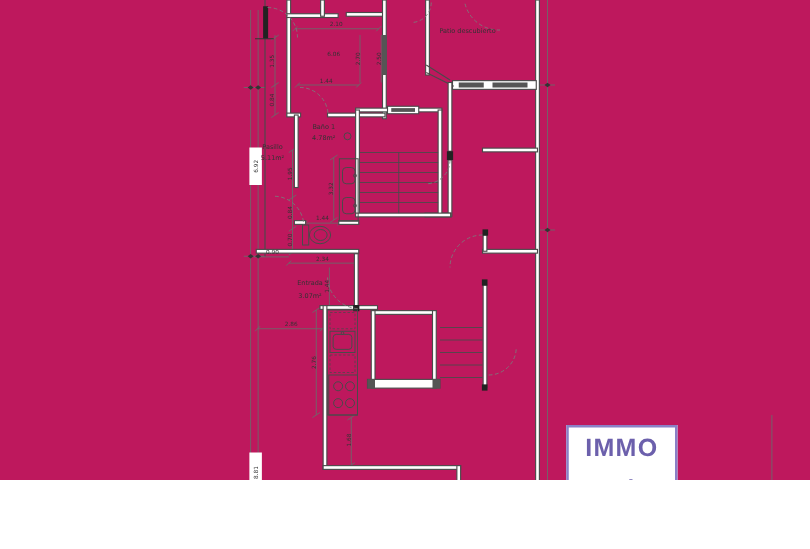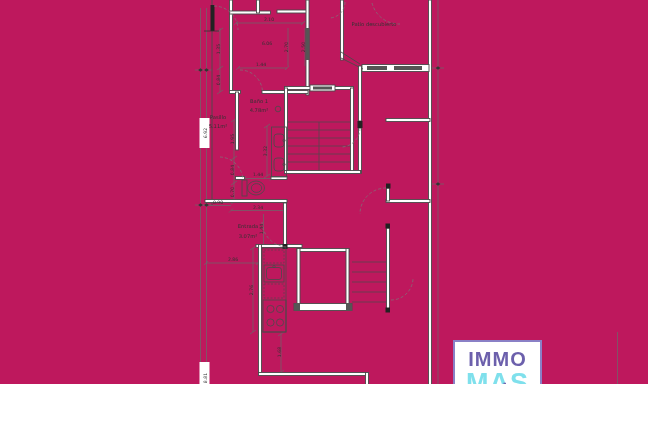--- a/index.html
+++ b/index.html
@@ -271,17 +271,16 @@
       <text class="dim-t" x="233" y="261" text-anchor="middle">2.86</text>
       <text class="dim-t" x="250.5" y="292" text-anchor="middle" transform="rotate(-90 250.5 290)">2.76</text>
       <text class="dim-t" x="278.5" y="354" text-anchor="middle" transform="rotate(-90 278.5 352)">1.68</text>
       <text class="dim-t" x="204.5" y="380" text-anchor="middle" transform="rotate(-90 204.5 378)">8.81</text>
     </g>
   </svg>
 
   <div class="logo">
     <div class="logo-immo">IMMO</div>
     <div class="logo-mas-wrap">
-      <span class="logo-mas">MAS</span>
       <span class="logo-plus">+</span>
     </div>
   </div>
 </div>
 
 </body></html>

